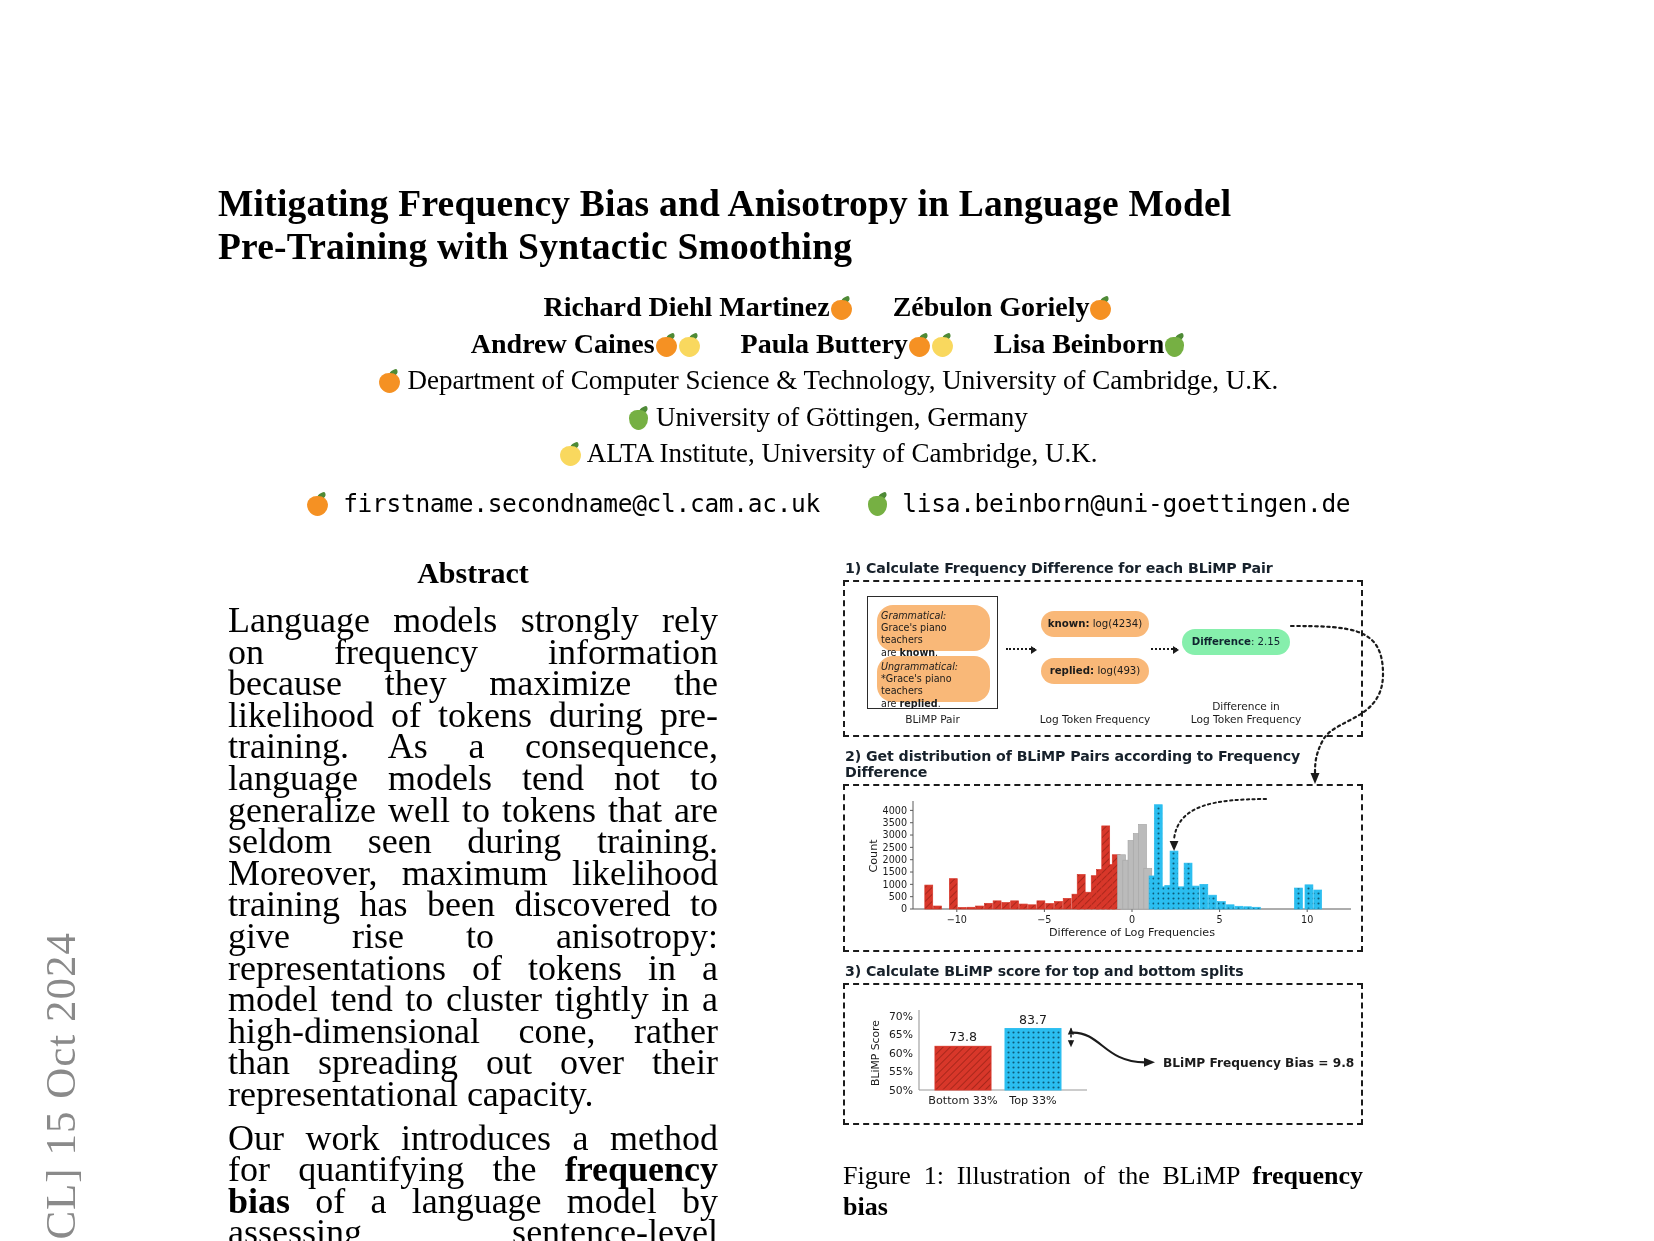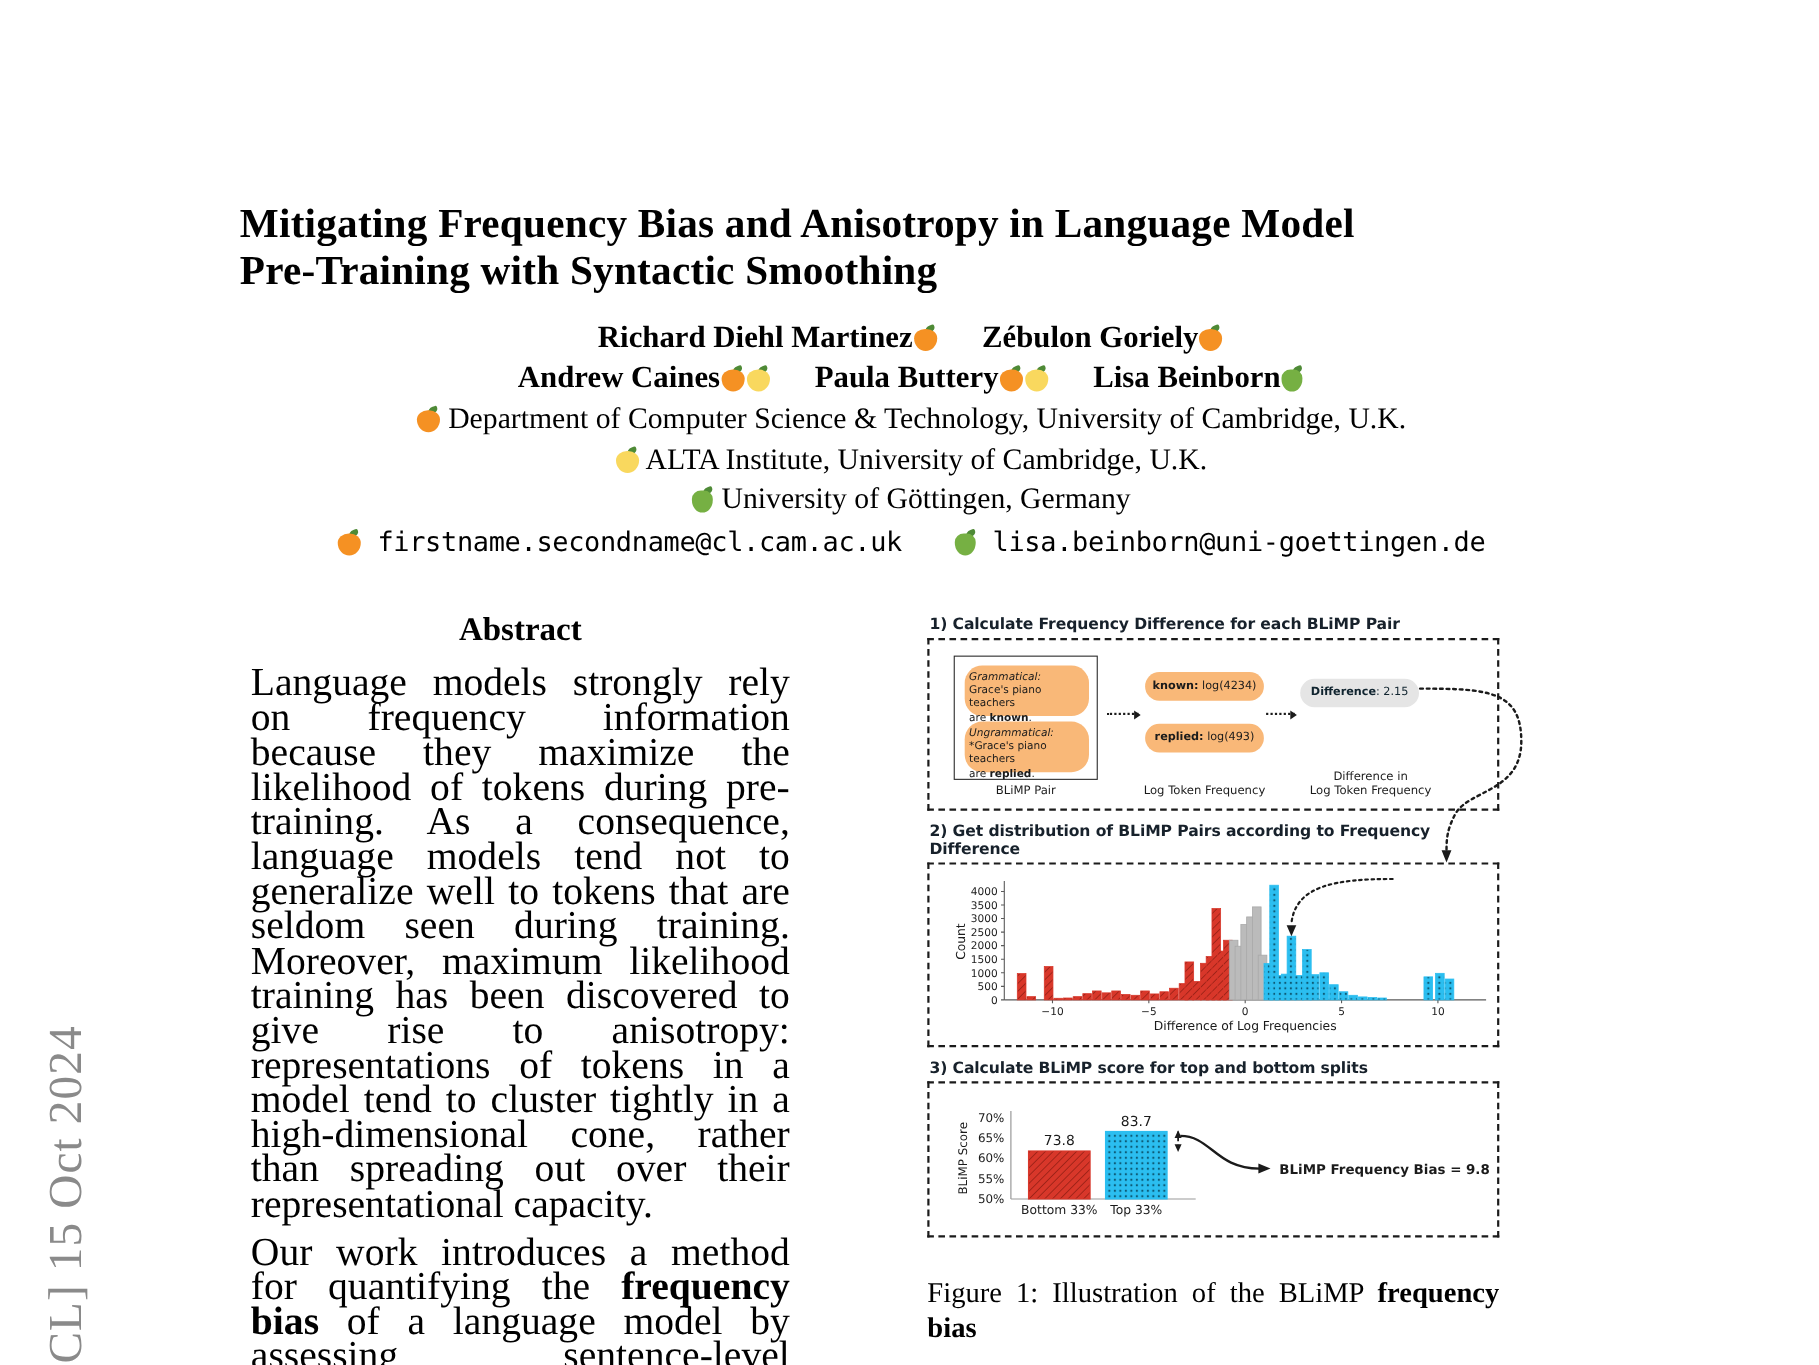--- a/index.html
+++ b/index.html
@@ -83,21 +83,21 @@
     line-height: 36.5px;
     font-weight: normal;
     white-space: nowrap;
   }
   .email-row {
     font-family: "DejaVu Sans Mono", monospace;
     font-size: 24.5px;
     line-height: 38px;
     letter-spacing: -0.3px;
     white-space: nowrap;
-    margin-top: 2px;
+    margin-top: 13px;
   }
   .email-row .gap2 { display: inline-block; width: 18px; }
 
   
   .fruit {
     display: inline-block;
     position: relative;
     width: 21px;
     height: 23px;
     vertical-align: -4px;
@@ -206,23 +206,23 @@
     text-align: center;
     line-height: 26px;
     width: 108px; height: 26px;
   }
   #p1-known   { left: 196px; top: 29px; }
   #p1-replied { left: 196px; top: 76px; }
   #p1-known b, #p1-replied b { font-weight: bold; }
 
   #p1-diff {
     position: absolute;
-    left: 337px; top: 35px;
+    left: 337px; top: 47px;
     width: 108px; height: 26px;
-    background: #e5e5e5;
+    background: #86efac;
     border-radius: 16px;
     font-family: "DejaVu Sans", sans-serif;
     font-size: 10.2px;
     color: #10242f;
     text-align: center;
     line-height: 26px;
   }
   #p1-diff b { font-weight: bold; }
 
   .dotarrow {
@@ -309,26 +309,26 @@
       <span>Paula Buttery</span><span class="fruit orange"><span class="leaf"></span><span class="body"></span></span><span class="fruit lemon"><span class="leaf"></span><span class="body"></span></span>
       <span class="gap"></span>
       <span>Lisa Beinborn</span><span class="fruit apple sm"><span class="leaf"></span><span class="body"></span></span>
     </div>
 
     <div class="affil-row">
       <span class="fruit orange"><span class="leaf"></span><span class="body"></span></span>
       <span>Department of Computer Science &amp; Technology, University of Cambridge, U.K.</span>
     </div>
     <div class="affil-row">
+      <span class="fruit apple sm"><span class="leaf"></span><span class="body"></span></span>
+      <span>University of Göttingen, Germany</span>
+    </div>
+    <div class="affil-row">
       <span class="fruit lemon"><span class="leaf"></span><span class="body"></span></span>
       <span>ALTA Institute, University of Cambridge, U.K.</span>
-    </div>
-    <div class="affil-row">
-      <span class="fruit apple sm"><span class="leaf"></span><span class="body"></span></span>
-      <span>University of Göttingen, Germany</span>
     </div>
 
     <div class="email-row">
       <span class="fruit orange"><span class="leaf"></span><span class="body"></span></span>
       <span>firstname.secondname@cl.cam.ac.uk</span>
       <span class="gap2"></span>
       <span class="fruit apple sm"><span class="leaf"></span><span class="body"></span></span>
       <span>lisa.beinborn@uni-goettingen.de</span>
     </div>
   </div>

